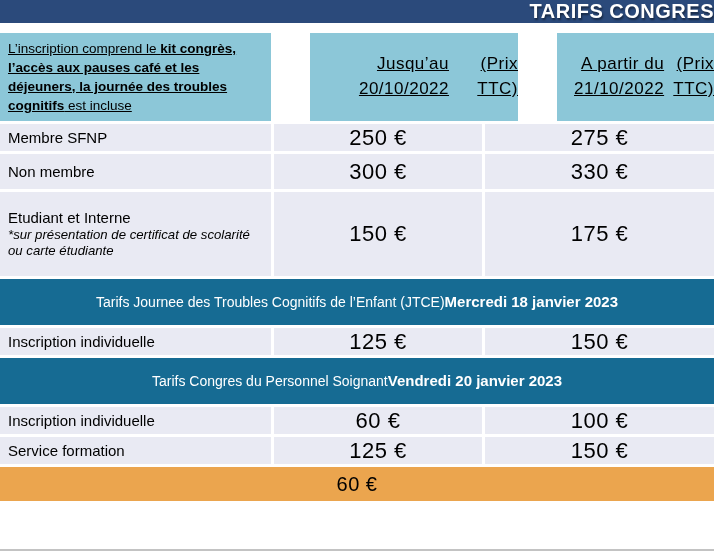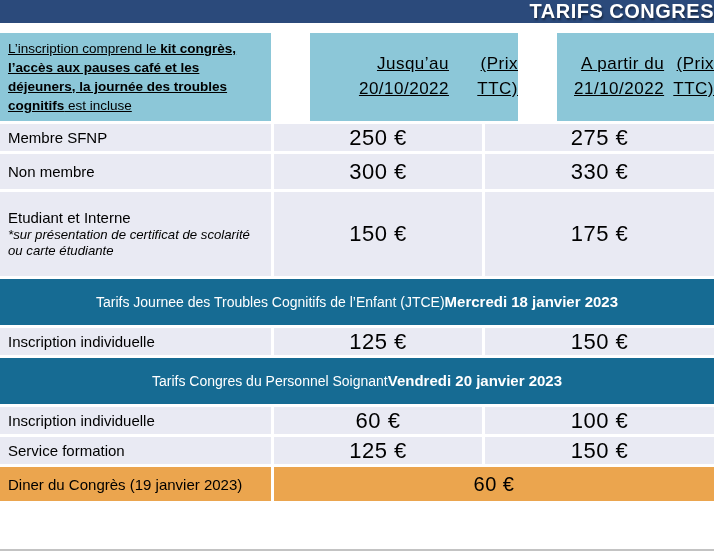--- a/index.html
+++ b/index.html
@@ -126,17 +126,16 @@
     <div class="cell price-cell col3 lav">100 €</div>
   </div>
 
   <div class="row h34 gap-large">
     <div class="cell label-cell lav">Service formation</div>
     <div class="cell price-cell col2 lav">125 €</div>
     <div class="cell price-cell col3 lav">150 €</div>
   </div>
 
   <div class="row footer-row">
-    <div class="cell label-cell">Diner du Congrès (19 janvier 2023)</div>
     <div class="cell price-cell col3">60 €</div>
   </div>
 
 </div>
 
 </body></html>

